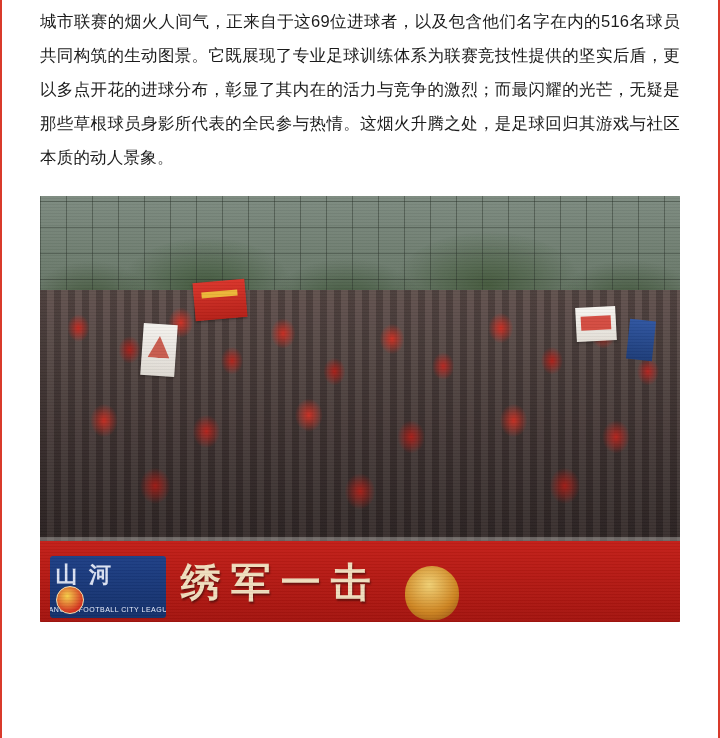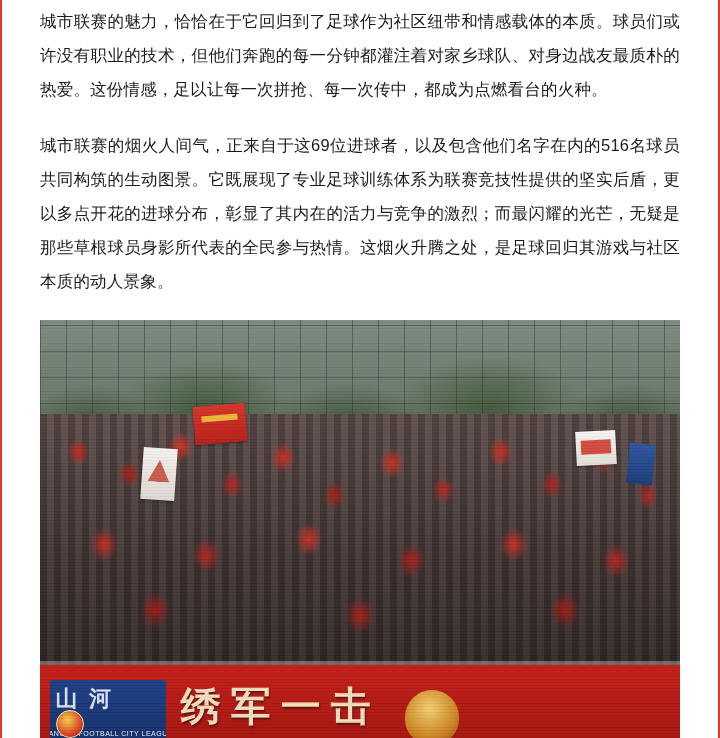--- a/index.html
+++ b/index.html
@@ -242,21 +242,20 @@
   .edge-line.right { right: 0; }
 </style>
 </head>
 <body>
 
 <div class="page">
   <div class="edge-line left"></div>
   <div class="edge-line right"></div>
 
   <div class="article-body">
-    <p class="para first">城市联赛的魅力，恰恰在于它回归到了足球作为社区纽带和情感载体的本质。球员们或许没有职业的技术，但他们奔跑的每一分钟都灌注着对家乡球队、对身边战友最质朴的热爱。这份情感，足以让每一次拼抢、每一次传中，都成为点燃看台的火种。</p>
     <p class="para">城市联赛的烟火人间气，正来自于这69位进球者，以及包含他们名字在内的516名球员共同构筑的生动图景。它既展现了专业足球训练体系为联赛竞技性提供的坚实后盾，更以多点开花的进球分布，彰显了其内在的活力与竞争的激烈；而最闪耀的光芒，无疑是那些草根球员身影所代表的全民参与热情。这烟火升腾之处，是足球回归其游戏与社区本质的动人景象。</p>
 
     <figure class="figure">
       <div class="photo">
         <div class="sky"></div>
         <div class="trees"></div>
         <div class="fence"></div>
         <div class="stand-shadow"></div>
         <div class="crowd"></div>
         <div class="banner-small"></div>

